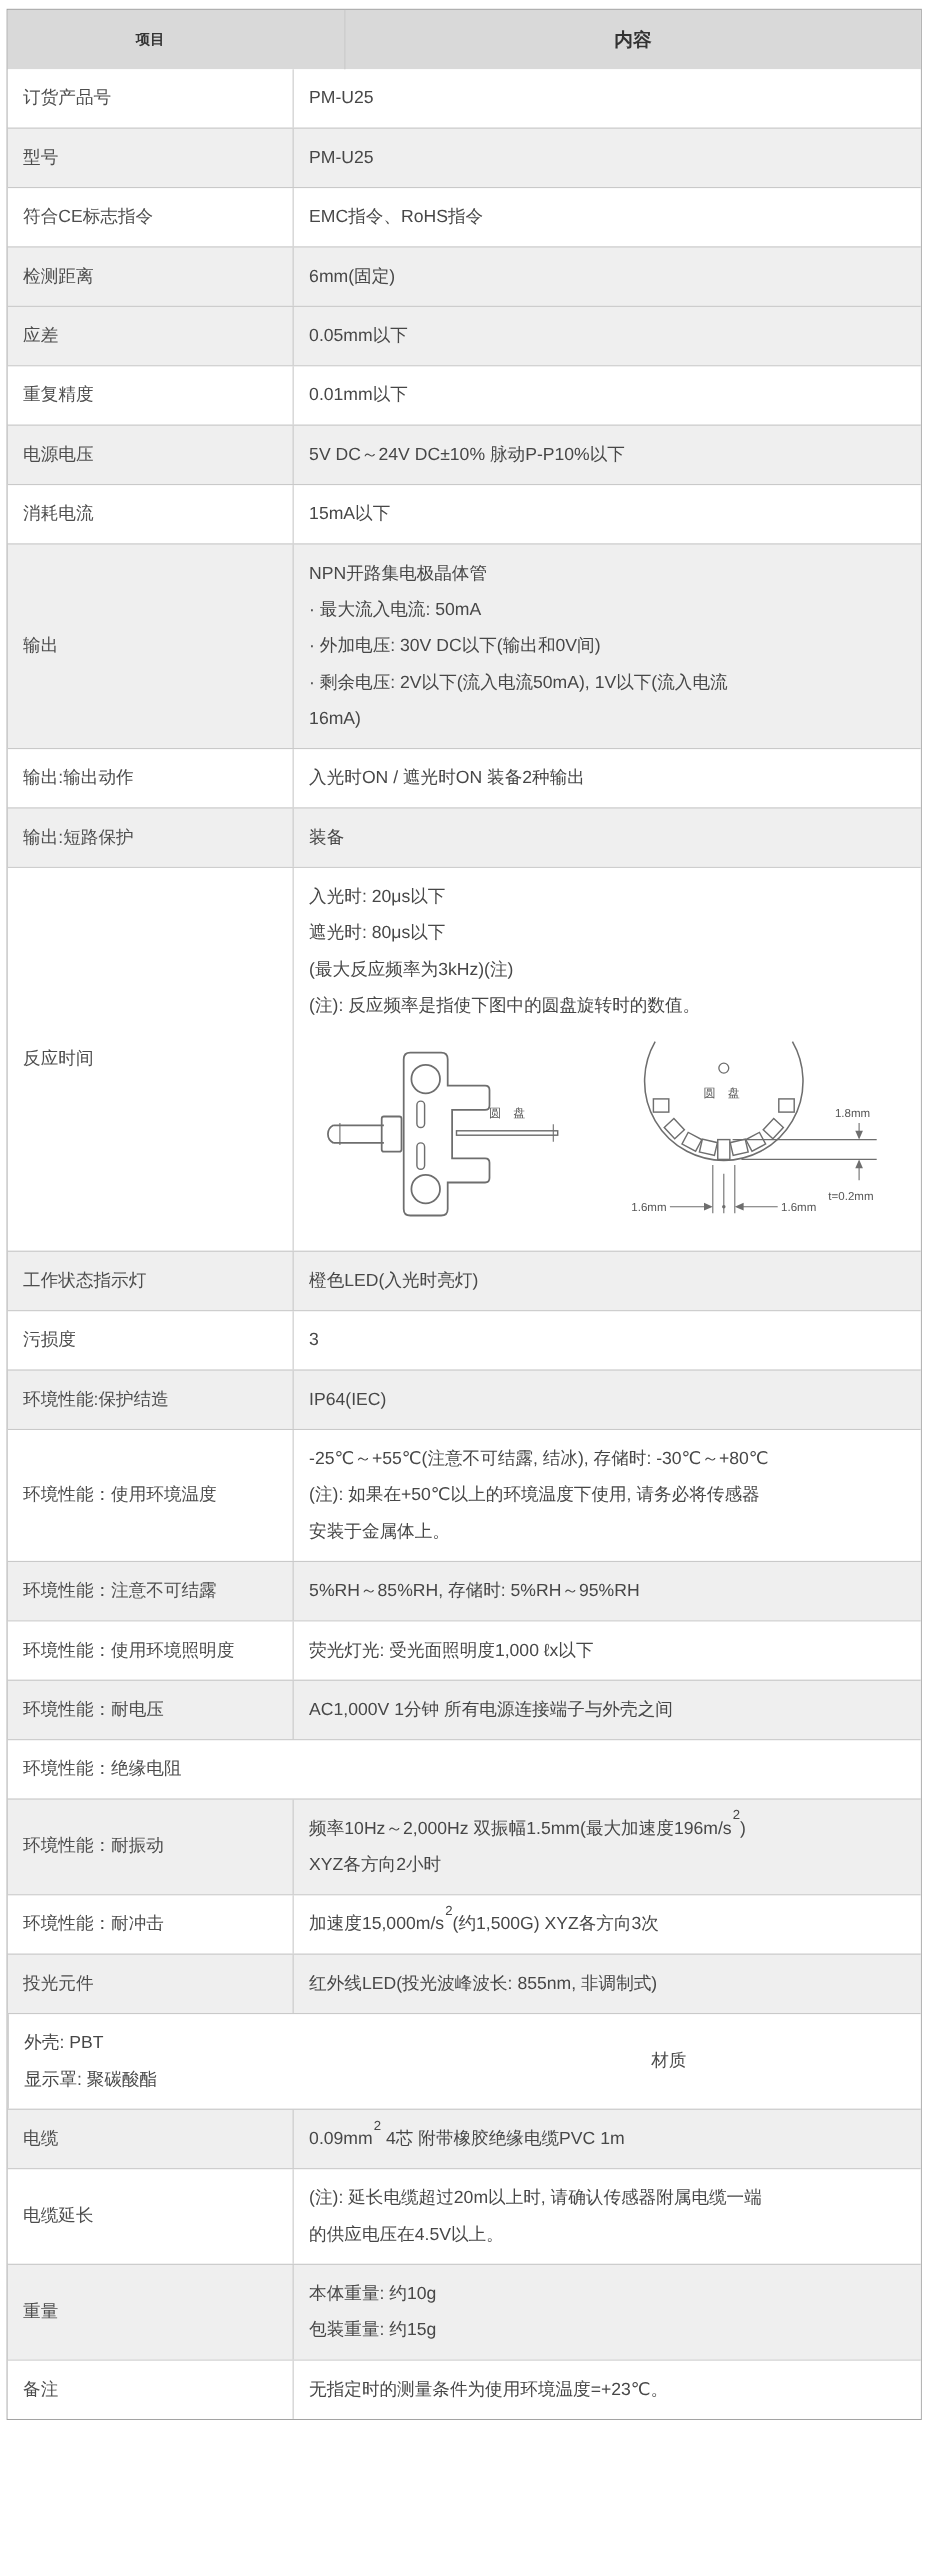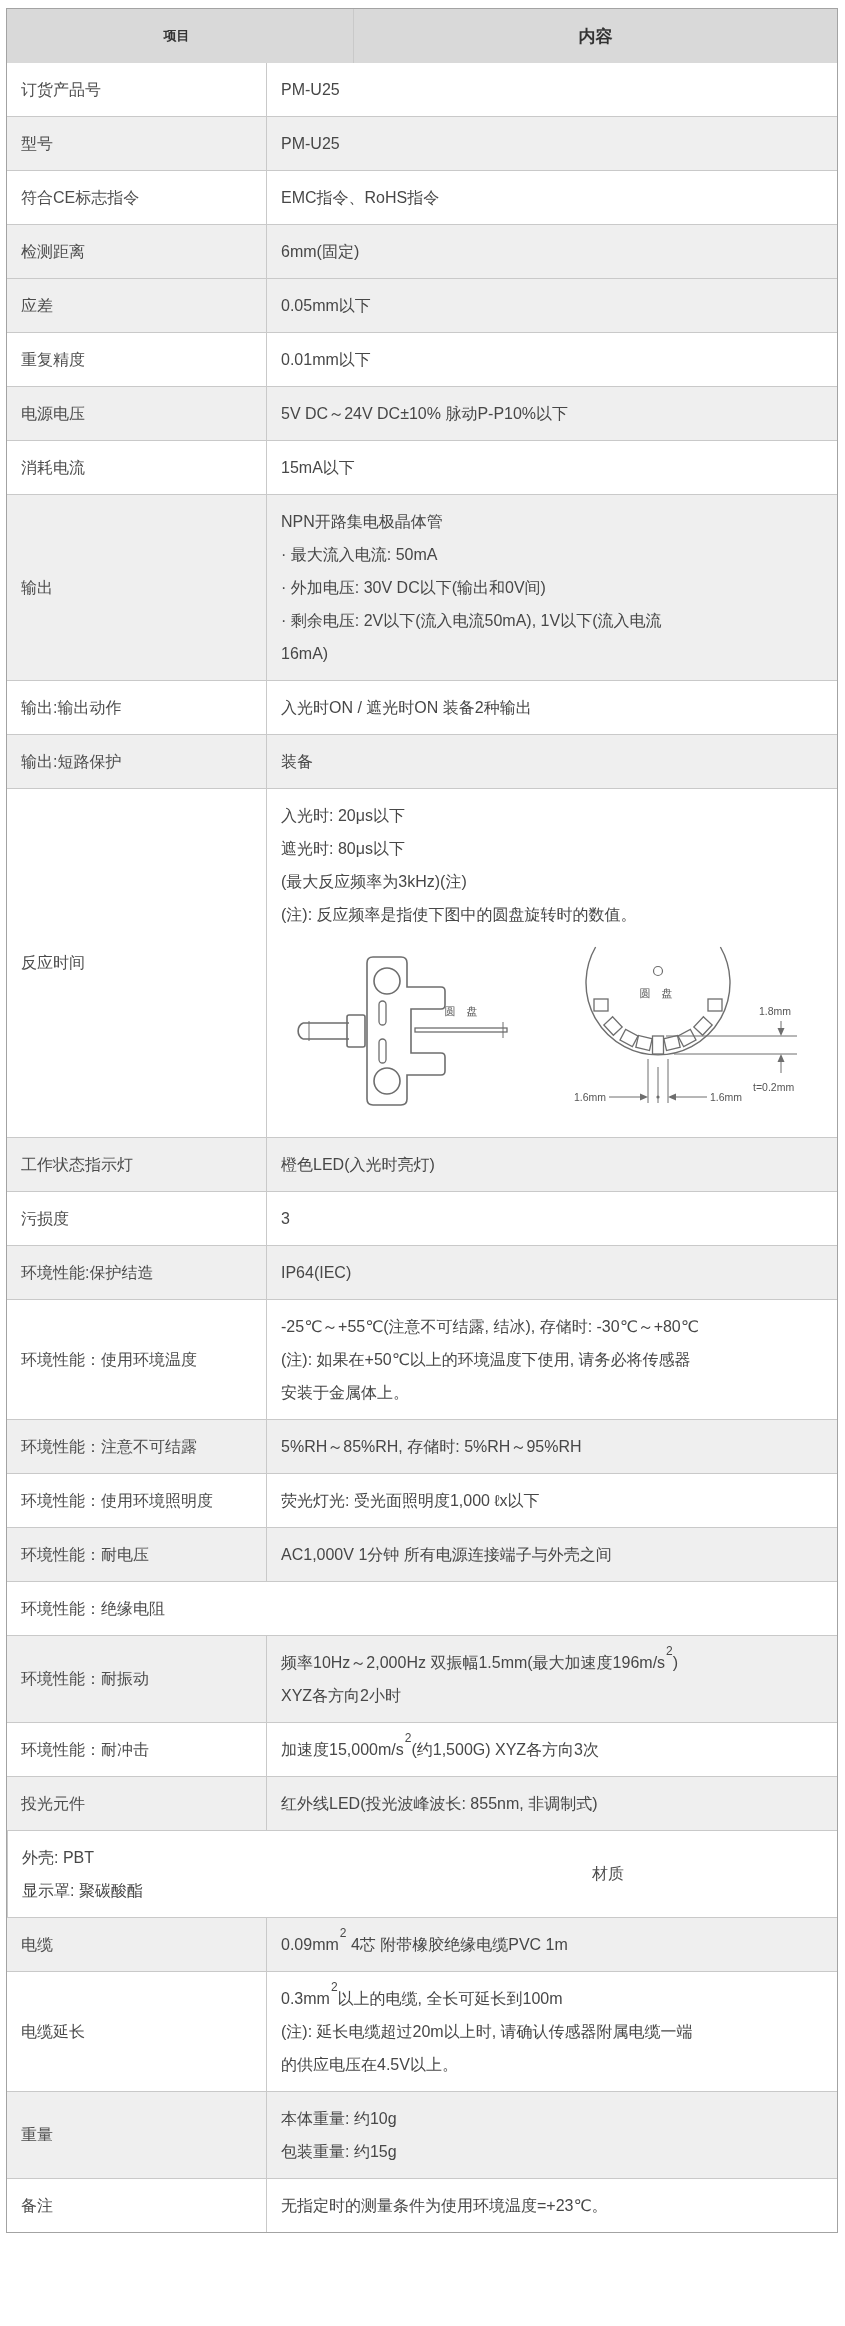--- a/index.html
+++ b/index.html
@@ -55,21 +55,20 @@
   }
   .content-cell .line{line-height:33px;}
   .header-row{background:var(--header-bg);}
   .header-row .label-cell{
     justify-content:center;
     font-weight:bold;
     font-size:13px;
     color:#333;
     padding:0;
     min-height:54px;
-    margin-left:40px;
   }
   .header-row .content-cell{
     align-items:center;
     justify-content:center;
     font-weight:bold;
     font-size:17px;
     color:#333;
     min-height:54px;
     border-left:1px solid var(--border);
     margin-left:47px;
@@ -331,21 +330,20 @@
         </div>
         <div class="row shaded">
           <div class="cell label-cell">电缆</div>
           <div class="cell content-cell">
             <div class="line">0.09mm<sup class="sq">2</sup> 4芯 附带橡胶绝缘电缆PVC 1m</div>
           </div>
         </div>
         <div class="row">
           <div class="cell label-cell">电缆延长</div>
           <div class="cell content-cell">
-            <div class="line">0.3mm<sup class="sq">2</sup>以上的电缆, 全长可延长到100m</div>
             <div class="line">(注): 延长电缆超过20m以上时, 请确认传感器附属电缆一端</div>
             <div class="line">的供应电压在4.5V以上。</div>
           </div>
         </div>
         <div class="row shaded">
           <div class="cell label-cell">重量</div>
           <div class="cell content-cell">
             <div class="line">本体重量: 约10g</div>
             <div class="line">包装重量: 约15g</div>
           </div>

